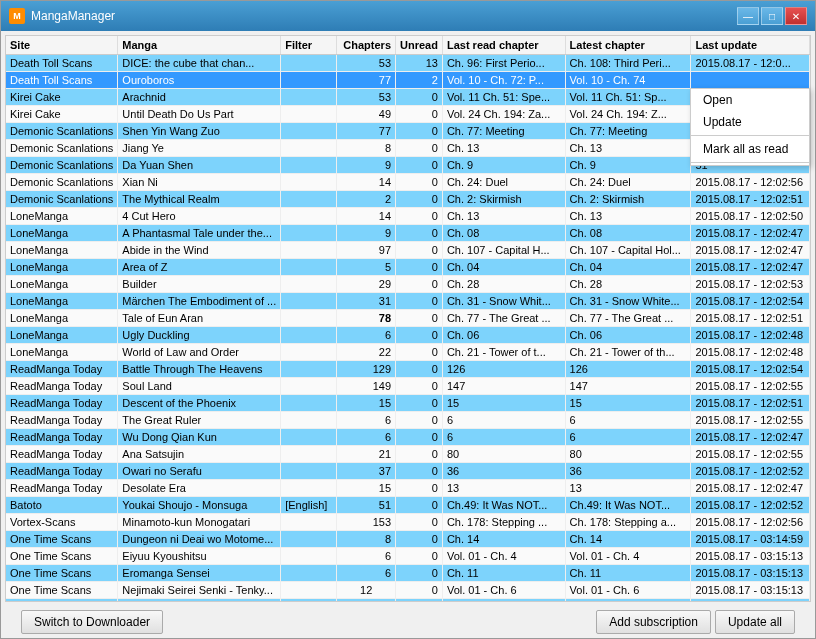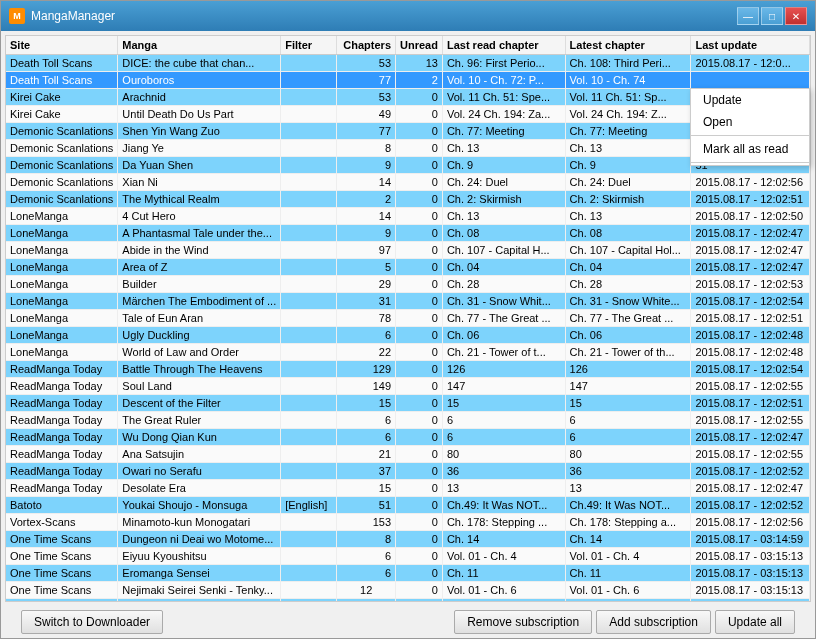--- a/index.html
+++ b/index.html
@@ -369,21 +369,21 @@
               <td class="col-chapters" style="text-align: right;">31</td>
               <td class="col-unread" style="text-align: right;">0</td>
               <td class="col-last-read">Ch. 31 - Snow Whit...</td>
               <td class="col-latest">Ch. 31 - Snow White...</td>
               <td class="col-last-update">2015.08.17 - 12:02:54</td>
             </tr>
             <tr class="alt">
               <td class="col-site">LoneManga</td>
               <td class="col-manga">Tale of Eun Aran</td>
               <td class="col-filter"></td>
-              <td class="col-chapters" style="text-align: right;">78</td>
+              <td class="col-chapters" style="text-align: right; font-weight: bold;">78</td>
               <td class="col-unread" style="text-align: right;">0</td>
               <td class="col-last-read">Ch. 77 - The Great ...</td>
               <td class="col-latest">Ch. 77 - The Great ...</td>
               <td class="col-last-update">2015.08.17 - 12:02:51</td>
             </tr>
             <tr>
               <td class="col-site">LoneManga</td>
               <td class="col-manga">Ugly Duckling</td>
               <td class="col-filter"></td>
               <td class="col-chapters" style="text-align: right;">6</td>
@@ -417,21 +417,21 @@
               <td class="col-manga">Soul Land</td>
               <td class="col-filter"></td>
               <td class="col-chapters" style="text-align: right;">149</td>
               <td class="col-unread" style="text-align: right;">0</td>
               <td class="col-last-read">147</td>
               <td class="col-latest">147</td>
               <td class="col-last-update">2015.08.17 - 12:02:55</td>
             </tr>
             <tr>
               <td class="col-site">ReadManga Today</td>
-              <td class="col-manga">Descent of the Filter</td>
+              <td class="col-manga">Descent of the Phoenix</td>
               <td class="col-filter"></td>
               <td class="col-chapters" style="text-align: right;">15</td>
               <td class="col-unread" style="text-align: right;">0</td>
               <td class="col-last-read">15</td>
               <td class="col-latest">15</td>
               <td class="col-last-update">2015.08.17 - 12:02:51</td>
             </tr>
             <tr class="alt">
               <td class="col-site">ReadManga Today</td>
               <td class="col-manga">The Great Ruler</td>
@@ -551,27 +551,26 @@
               <td class="col-last-read">40</td>
               <td class="col-latest">40</td>
               <td class="col-last-update">2015.08.17 - 12:02:49</td>
             </tr>
           </tbody>
       </table>
     </div>
   </div>
 
   <div class="context-menu">
+    <div class="context-menu-item">Open</div>
     <div class="context-menu-item">Update</div>
-    <div class="context-menu-item">Open</div>
     <div class="context-menu-separator"></div>
     <div class="context-menu-item">Mark all as read</div>
     <div class="context-menu-separator"></div>
   </div>
 
   <div class="footer">
     <button class="footer-btn">Switch to Downloader</button>
     <div class="footer-spacer"></div>
-    <button class="footer-btn">Remove subscription</button>
     <button class="footer-btn">Add subscription</button>
     <button class="footer-btn">Update all</button>
   </div>
 </div>
 
 </body></html>

